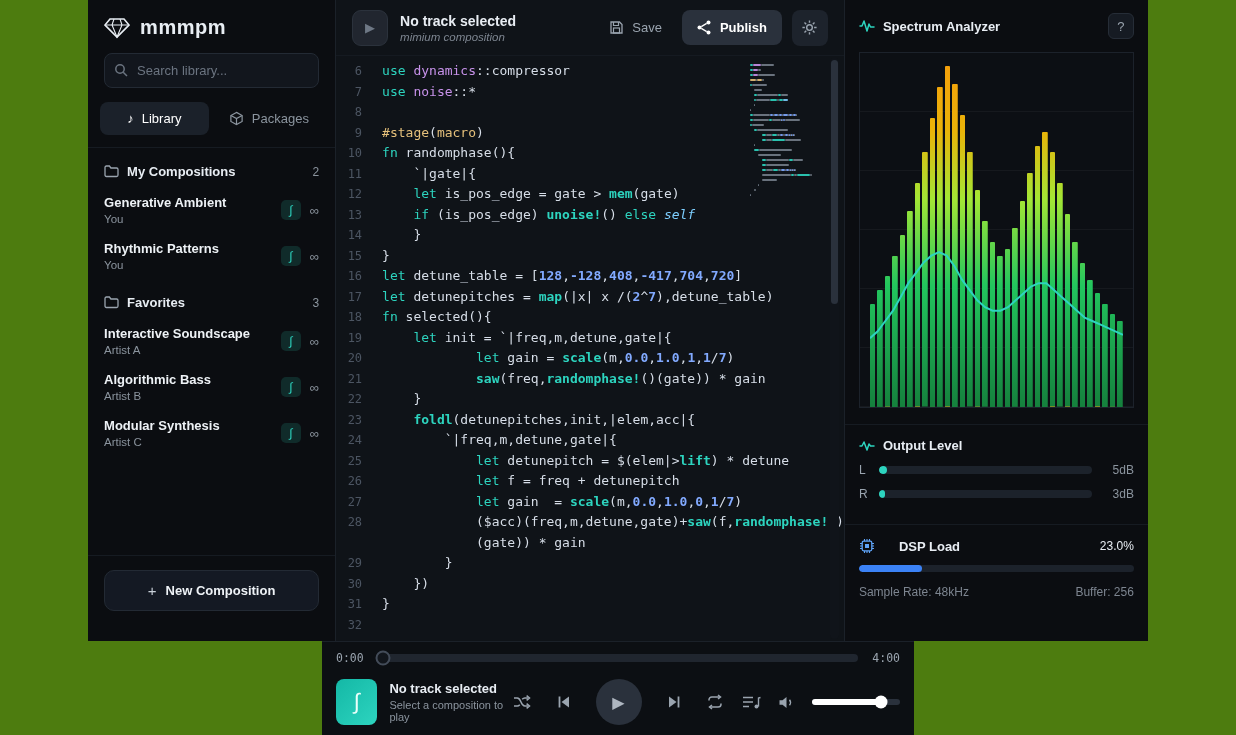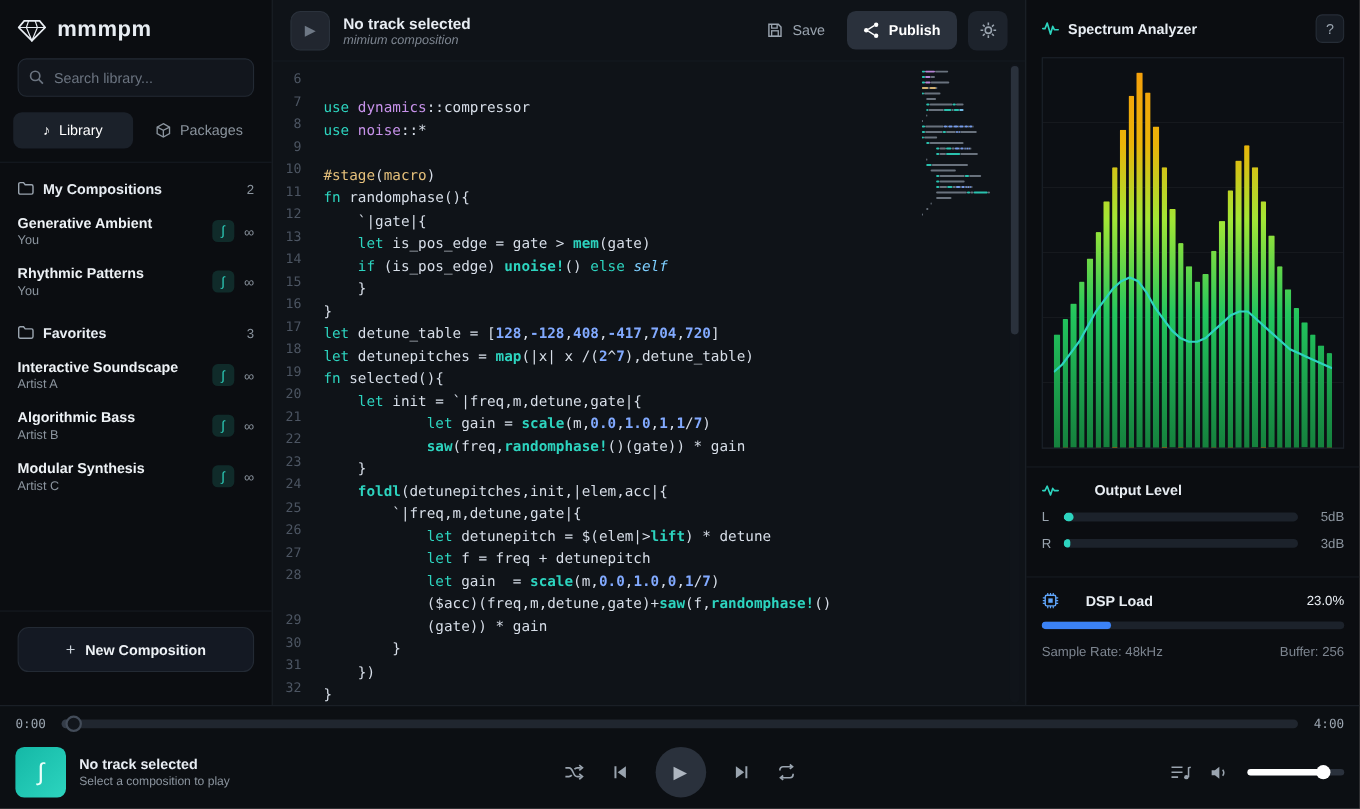--- a/index.html
+++ b/index.html
@@ -1,18 +1,18 @@
 <!DOCTYPE html>
 <html><head>
 <meta charset="utf-8">
 <style>
   * { margin:0; padding:0; box-sizing:border-box; }
   html,body { background:#07090c; }
-  .app { width:1236px; height:735px; display:flex; flex-direction:column; background:#737373;
-         color:#e8edf3; font-family:"Liberation Sans", sans-serif; overflow:hidden; }
+  .app { width:1236px; height:735px; display:flex; flex-direction:column; background:#4d7c0f;
+         color:#e8edf3; font-family:"Liberation Sans", sans-serif; overflow:hidden;align-items:center; }
   .main-row { display:flex; flex:1; min-height:0; }
 
   
   .sidebar { width:248px; flex:none; background:#0b0d11; border-right:1px solid #1b2129;
              display:flex; flex-direction:column; }
   .logo-row { display:flex; align-items:center; gap:10px; padding:16px 16px 14px; }
   .logo-text { font-size:20px; font-weight:bold; letter-spacing:.5px; }
   .search-wrap { margin:0 16px 14px; position:relative; }
   .search-wrap svg { position:absolute; left:10px; top:10px; }
   .search-input { width:100%; background:#12161d; border:1px solid #232a34; border-radius:8px;
@@ -53,21 +53,21 @@
   .btn-ghost { display:flex; align-items:center; gap:8px; background:transparent; border:none; color:#9aa4af;
                font-size:13px; cursor:pointer; padding:8px 10px; font-family:inherit; }
   .btn-solid { display:flex; align-items:center; gap:9px; background:#2a313c; border:none; border-radius:8px;
                color:#ffffff; font-size:13px; font-weight:bold; padding:10px 15px; cursor:pointer; font-family:inherit; }
   .btn-icon { width:36px; height:36px; border-radius:8px; background:#1d232c; border:none; color:#9aa4af;
               display:flex; align-items:center; justify-content:center; cursor:pointer; }
 
   .editor { flex:1; position:relative; overflow:hidden; padding-top:5px; }
   .crow { display:flex; height:20.5px; line-height:20.5px; font-family:"DejaVu Sans Mono", monospace; font-size:13px; }
   .ln { width:46px; flex:none; text-align:right; padding-right:20px; color:#4c5562; font-size:12px; }
-  .ctext { white-space:pre; color:#d7dee8;margin-top:28px; }
+  .ctext { white-space:pre; color:#d7dee8; }
   .tk-kw  { color:#2dd4bf; }
   .tk-fnb { color:#2dd4bf; font-weight:bold; }
   .tk-num { color:#82aaff; font-weight:bold; }
   .tk-mod { color:#c792ea; }
   .tk-mac { color:#e5c07b; }
   .tk-slf { color:#7dcfff; font-style:italic; }
   .tk-def { color:#d7dee8; }
 
   .minimap { position:absolute; top:8px; right:22px; width:72px; opacity:.9; overflow:hidden; }
   .mm-row { display:flex; height:2px; margin-bottom:3px; }
@@ -83,21 +83,21 @@
   .rp-title { font-size:13px; font-weight:bold; flex:1; }
   .help-btn { width:26px; height:26px; border-radius:6px; background:#161b23; border:1px solid #262d37;
               color:#9aa4af; font-size:13px; cursor:pointer; font-family:inherit; }
   .spectrum-box { position:relative; margin:0 14px 16px; height:356px; border:1px solid #1c222b; background:#0c0f14;
                   background-image:repeating-linear-gradient(to top, rgba(255,255,255,0.045) 0 1px, transparent 1px 59px); }
   .bars { position:absolute; left:10px; right:10px; bottom:0; top:10px; display:flex; align-items:flex-end; gap:2px; }
   .bar { flex:1; border-radius:1px 1px 0 0; }
   .specline { position:absolute; left:10px; bottom:0; top:10px; width:calc(100% - 20px); height:calc(100% - 10px); }
   .rp-sec { border-top:1px solid #161b22; padding:13px 14px; }
   .out-head { display:flex; align-items:center; gap:8px; margin-bottom:10px; }
-  .out-title { font-size:13px; font-weight:bold;margin-left:24px; }
+  .out-title { font-size:13px; font-weight:bold; }
   .meter-row { display:flex; align-items:center; gap:10px; margin:10px 0; }
   .meter-label { width:10px; color:#9aa4af; font-size:12px; }
   .meter-track { flex:1; height:8px; border-radius:4px; background:#1c222b; position:relative; overflow:hidden; }
   .meter-fill { position:absolute; left:0; top:0; bottom:0; background:#2dd4bf; border-radius:4px; }
   .meter-val { width:32px; text-align:right; color:#8b949e; font-size:12px; }
   .dsp-head { display:flex; align-items:center; gap:8px; }
   .dsp-title { font-size:13px; font-weight:bold; flex:1;padding-left:16px; }
   .dsp-val { font-size:12px; color:#e8edf3; }
   .dsp-track { height:7px; border-radius:4px; background:#1c222b; margin:11px 0 13px; position:relative; overflow:hidden; }
   .dsp-fill { position:absolute; left:0; top:0; bottom:0; background:#3b82f6; border-radius:4px; }

